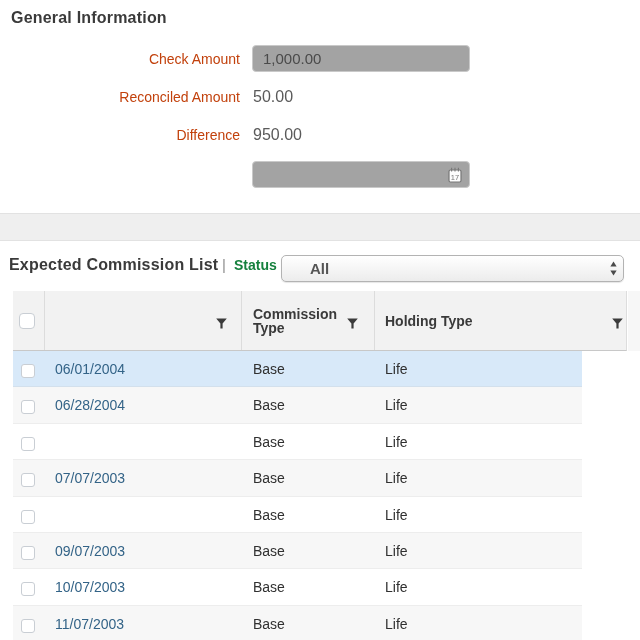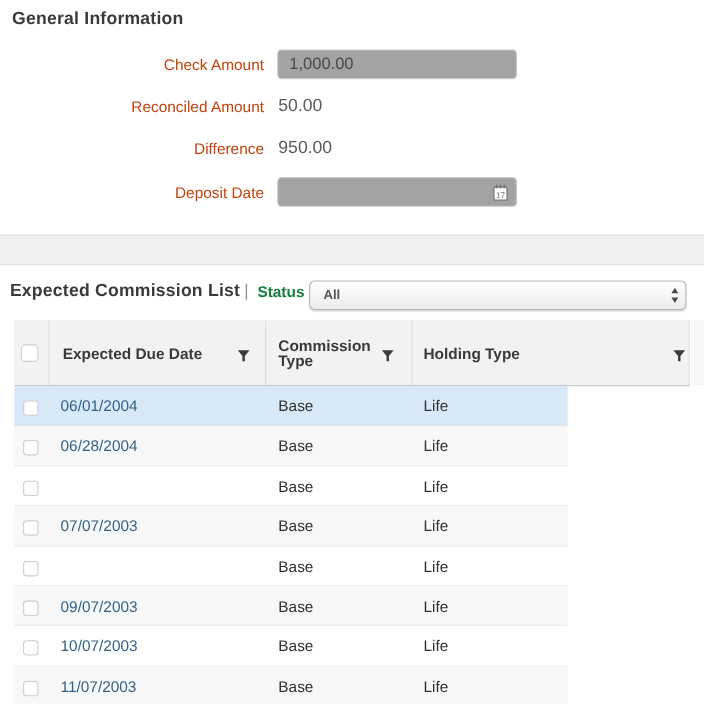--- a/index.html
+++ b/index.html
@@ -13,30 +13,30 @@
 #row2 { top:83px; }
 #row3 { top:121px; }
 #row4 { top:161px; }
 .calicon { position:absolute; right:7.5px; top:5px; }
 #grayband { position:absolute; left:0; top:213px; width:640px; height:28px; background:#efefef; border-top:1px solid #e2e2e2; border-bottom:1px solid #e2e2e2; }
 #listhead { position:absolute; left:0; top:255px; width:640px; height:22px; }
 #listhead .t { position:absolute; left:9px; font-size:16px; font-weight:bold; color:#3a3a3a; letter-spacing:0.2px; line-height:20px; }
 #listhead .bar { position:absolute; left:222px; font-size:15px; color:#8e8e8e; line-height:20px; }
 #listhead .status { position:absolute; left:234px; font-size:14px; font-weight:bold; color:#15803d; line-height:20px; }
 #dropdown { position:absolute; left:281px; top:255px; width:343px; height:27px; border:1px solid #b3b3b3; border-radius:5px; background:linear-gradient(#ffffff, #ececec); box-shadow:0 1px 1px rgba(0,0,0,0.1); }
-#dropdown .dtext { position:absolute; left:12px; top:0; line-height:25px; font-size:12px; font-weight:bold; color:#555; }
+#dropdown .dtext { position:absolute; left:28px; top:0; line-height:25px; font-size:15px; font-weight:bold; color:#555; }
 #dropdown .arrows { position:absolute; right:6.5px; top:4.5px; }
 
 #tbl { position:absolute; left:13px; top:291px; width:627px; }
 #thead { position:relative; width:614px; height:60px; background:#f2f2f2; border-bottom:1px solid #c8c8c8; border-right:1px solid #dddddd; }
 #hpad { position:absolute; left:628px; top:291px; width:12px; height:60px; background:#f7f7f7; }
 .hsep { position:absolute; top:0; bottom:0; width:1px; background:#dcdcdc; }
 .hlabel { position:absolute; font-size:14px; font-weight:bold; color:#3a3a3a; line-height:14px; }
 .cb { border:1px solid #c9ced4; border-radius:3px; background:#fff; }
-.trow { position:relative; width:503px; height:36.4px; border-bottom:1px solid #ededed;text-align:center; }
+.trow { position:relative; width:569px; height:36.4px; border-bottom:1px solid #ededed;text-align:center; }
 .trow.gray { background:#f7f7f7; }
 .trow.blue { background:#d8e9f9; border-bottom:1px solid #d3e0ec; }
 .trow .cb { position:absolute; left:7.5px; top:13px; width:14px; height:14px; }
 .trow .date { position:absolute; left:42px; top:0; line-height:36px; font-size:14px; color:#336387; }
 .trow .base { position:absolute; left:240px; top:0; line-height:36px; font-size:14px; color:#303030; }
 .trow .life { position:absolute; left:372px; top:0; line-height:36px; font-size:14px; color:#303030; }
 .filtersvg { position:absolute; top:27px; }
 </style>
 </head>
 <body>
@@ -48,21 +48,20 @@
 </div>
 <div class="frow" id="row2">
   <div class="lbl">Reconciled Amount</div>
   <div class="val">50.00</div>
 </div>
 <div class="frow" id="row3">
   <div class="lbl">Difference</div>
   <div class="val">950.00</div>
 </div>
 <div class="frow" id="row4">
-  <div class="lbl">Deposit Date</div>
   <div class="inputbox">
     <svg class="calicon" width="14" height="16" viewBox="0 0 14 16">
       <rect x="1" y="3" width="12" height="12" rx="1.5" fill="#fdfdfd" stroke="#777777" stroke-width="1.2"></rect>
       <line x1="3.6" y1="0.8" x2="3.6" y2="4.4" stroke="#777777" stroke-width="1.1"></line>
       <line x1="7" y1="0.8" x2="7" y2="4.4" stroke="#777777" stroke-width="1.1"></line>
       <line x1="10.4" y1="0.8" x2="10.4" y2="4.4" stroke="#777777" stroke-width="1.1"></line>
       <text x="7" y="12.6" font-size="7.5" fill="#777777" text-anchor="middle" font-family="Liberation Sans, sans-serif">17</text>
     </svg>
   </div>
 </div>
@@ -80,21 +79,20 @@
     <path d="M3.5 0.5 L6.6 5.6 L0.4 5.6 Z" fill="#4a4a4a"></path>
     <path d="M3.5 14.5 L6.6 9.4 L0.4 9.4 Z" fill="#4a4a4a"></path>
   </svg>
 </div>
 
 <div id="hpad"></div>
 <div id="tbl">
   <div id="thead">
     <div class="cb" style="position:absolute;left:6px;top:22px;width:16px;height:16px;border-radius:4px;"></div>
     <div class="hsep" style="left:31px;"></div>
-    <div class="hlabel" style="left:44px;top:23px;">Expected Due Date</div>
     <svg class="filtersvg" style="left:203px;" width="11" height="11" viewBox="0 0 11 11">
         <path d="M0.2 0.5 H10.8 L6.6 5.6 V10.5 H4.4 V5.6 Z" fill="#3b3b3b"></path>
       </svg>
     <div class="hsep" style="left:228px;"></div>
     <div class="hlabel" style="left:240px;top:16px;">Commission<br>Type</div>
     <svg class="filtersvg" style="left:334px;" width="11" height="11" viewBox="0 0 11 11">
         <path d="M0.2 0.5 H10.8 L6.6 5.6 V10.5 H4.4 V5.6 Z" fill="#3b3b3b"></path>
       </svg>
     <div class="hsep" style="left:361px;"></div>
     <div class="hlabel" style="left:372px;top:23px;">Holding Type</div>

